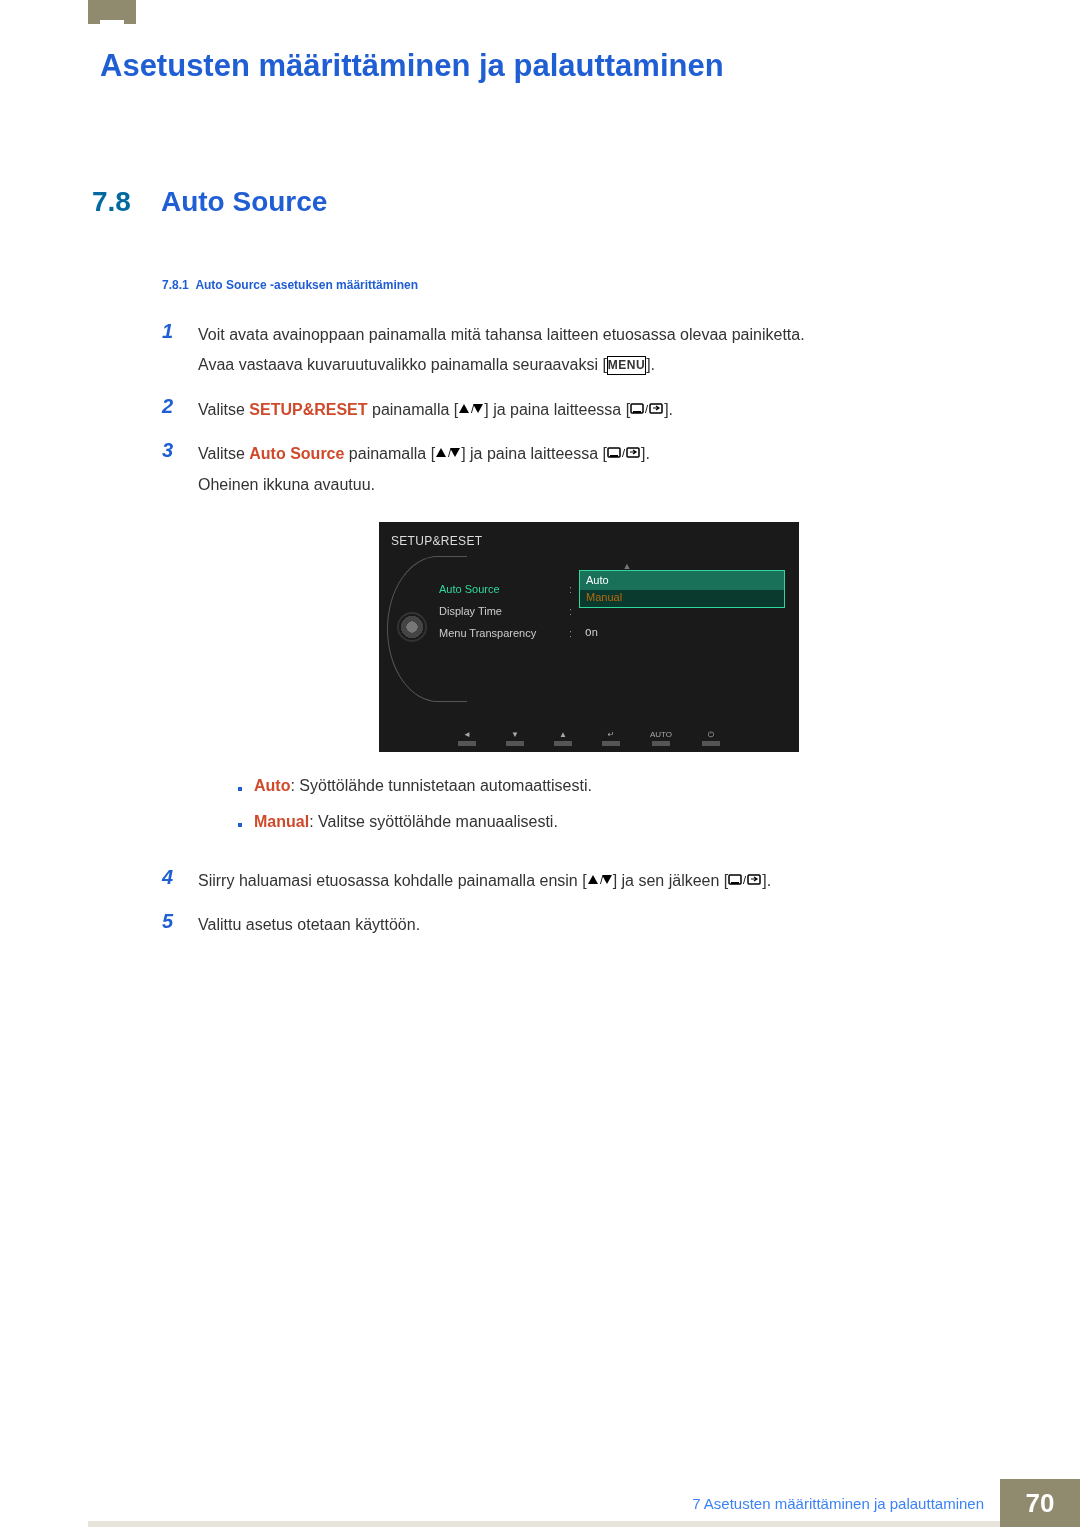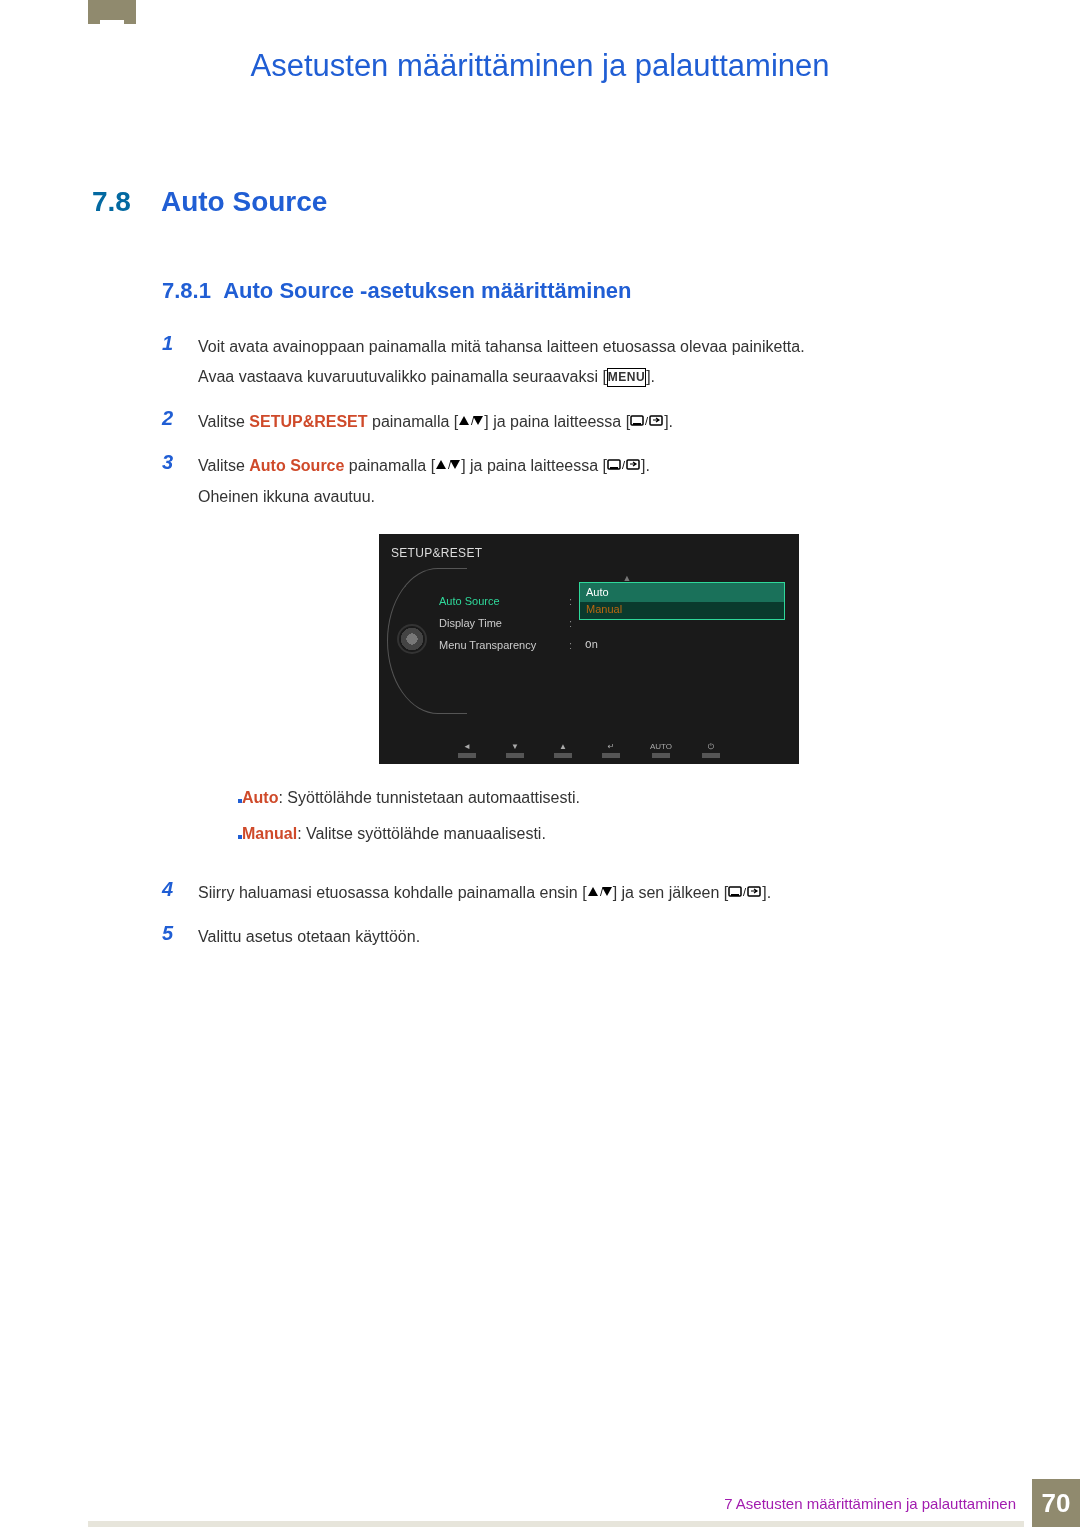--- a/index.html
+++ b/index.html
@@ -30,23 +30,23 @@
     width: 24px;
     height: 10px;
     background: #fff;
     border-radius: 0 0 4px 4px;
   }
   .chapter-title {
     position: absolute;
     top: 48px;
     left: 100px;
     right: 100px;
-    text-align: center;
+    text-align: left;
     font-size: 31px;
-    font-weight: normal;
+    font-weight: bold;
     color: #205ed4;
   }
   .content {
     position: absolute;
     top: 186px;
     left: 92px;
     right: 100px;
   }
   .section-head {
     display: flex;
@@ -66,21 +66,21 @@
   }
   .intro-line {
     margin-left: 70px;
     font-size: 16px;
     color: #333;
     margin-bottom: 42px;
   }
   .intro-line .hl { color: #cf4a2a; font-weight: bold; }
   .subsection-head {
     margin-left: 70px;
-    font-size: 22px;
+    font-size: 12px;
     font-weight: bold;
     color: #205ed4;
     margin-bottom: 28px;
   }
   .steps {
     margin-left: 70px;
   }
   .step {
     display: flex;
     align-items: flex-start;
@@ -233,20 +233,21 @@
     gap: 2px;
   }
   .osd-bb .top { line-height: 8px; }
   .osd-bb .bot { width: 18px; height: 5px; background: #555; }
   .bullets {
     margin: 12px 0 18px 40px;
   }
   .bullet-row {
     display: flex;
     align-items: baseline;
+    gap: 12px;
     margin-bottom: 12px;
     font-size: 16px;
     line-height: 1.5;
   }
   .dot {
     width: 4px;
     height: 4px;
     background: #205ed4;
     margin-top: 8px;
     flex-shrink: 0;
@@ -260,24 +261,24 @@
     height: 48px;
     display: flex;
     align-items: stretch;
     justify-content: flex-end;
   }
   .footer-text {
     display: flex;
     align-items: center;
     padding-right: 16px;
     font-size: 15px;
-    color: #a21caf;
+    color: #3b82f6;
   }
   .footer-num {
-    width: 48px;
+    width: 80px;
     background: #908a6e;
     color: #fff;
     font-size: 26px;
     font-weight: bold;
     display: flex;
     align-items: center;
     justify-content: center;
   }
   .footer-stripe {
     position: absolute;

